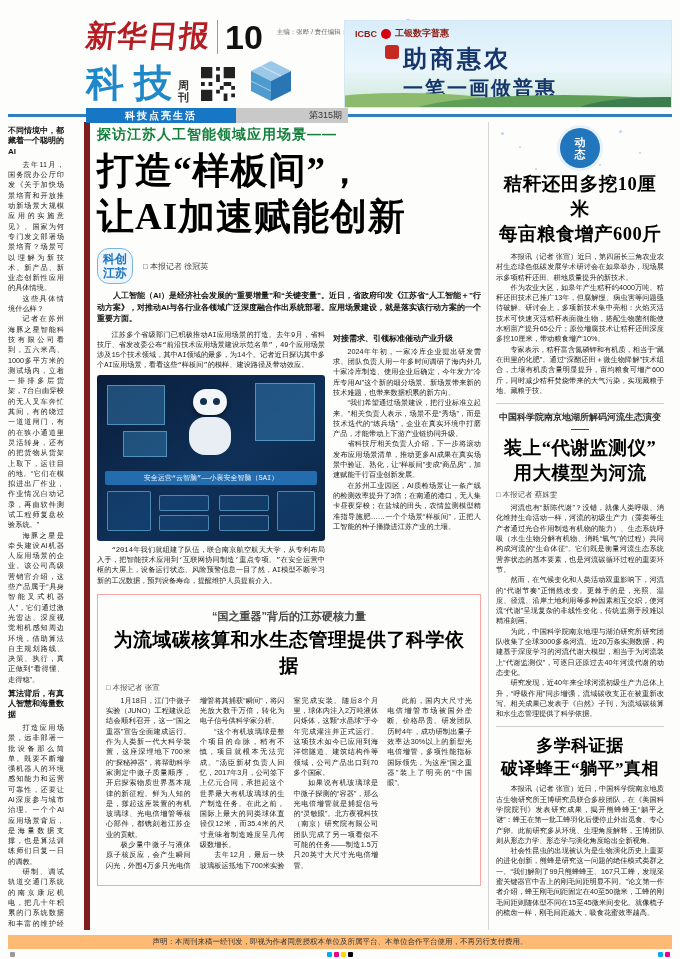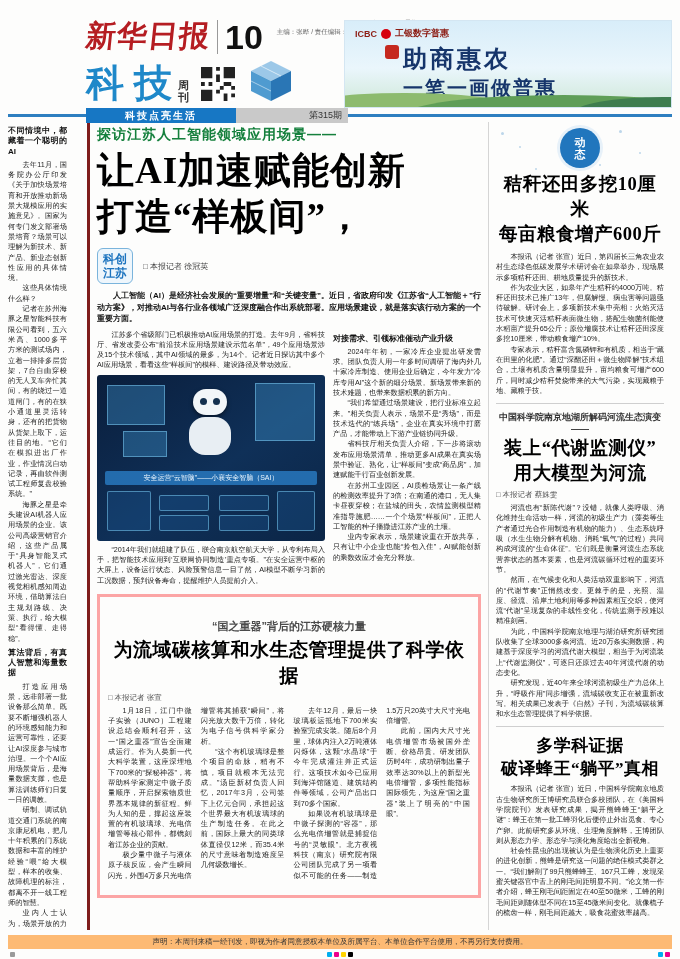--- a/index.html
+++ b/index.html
@@ -29,46 +29,46 @@
   .ad-slogan { position:absolute; left:58px; top:22px; font-family:"Liberation Serif","DejaVu Serif",serif; font-weight:bold; color:#16356b; }
   .ad-slogan .l1 { font-size:24px; letter-spacing:3px; }
   .ad-slogan .l2 { font-size:20px; letter-spacing:2px; }
   .ad-seal { position:absolute; left:40px; top:24px; width:14px; height:14px; background:#c5291f; border-radius:3px; }
   .ad-hills { position:absolute; bottom:0; left:0; width:100%; height:30px; }
 
   .hdr-rule { height:3px; background:#2e7fc0; margin-top:4px; }
 
   
   .content { display:flex; margin-top:5px; height:808px; }
-  .lcol { width:82px; padding-right:20px; border-right:3px solid #7f1d1d; overflow:hidden; }
+  .lcol { width:82px; padding-right:20px; border-right:6px solid #7f1d1d; overflow:hidden; }
   .mcol { width:398px; padding:0 7px; overflow:hidden; }
   .rcol { width:176px; padding-left:7px; border-left:1px solid #d5d5d5; overflow:hidden; position:relative; }
 
   .tiny { font-size:7.2px; line-height:10.3px; color:#222; text-align:justify; }
   .tiny p { text-indent:2em; }
   .subhead-s { font-size:8px; font-weight:bold; color:#111; margin:4px 0 3px; text-indent:0 !important; }
 
   
   .kicker { font-size:14px; font-weight:bold; color:#15803d; letter-spacing:1px; margin-top:4px; }
   .headline { font-family:"Liberation Serif","DejaVu Serif",serif; font-weight:bold; color:#000; font-size:37px; line-height:46px; letter-spacing:1px; margin-top:4px; }
   .meta-row { display:flex; align-items:center; margin-top:8px; }
-  .badge { border:1px solid #7ab4dc; background:#eef6fc; color:#1d74bf; font-weight:bold; font-size:12px; line-height:14px; padding:3px 5px; text-align:center; border-radius:6px; }
+  .badge { border:1px solid #7ab4dc; background:#eef6fc; color:#1d74bf; font-weight:bold; font-size:12px; line-height:14px; padding:3px 5px; text-align:center; border-radius:12px; }
   .byline { font-size:8px; color:#444; margin-left:10px; }
   .lead { font-size:8px; line-height:11.5px; font-weight:bold; color:#111; text-align:justify; margin-top:6px; text-indent:2em; }
   .main-flex { display:flex; margin-top:5px; gap:8px; }
-  .mf-left { width:228px; }
+  .mf-left { width:228px;font-family:Liberation Mono, monospace; }
   .mf-right { flex:1; }
   .figure { position:relative; width:228px; height:166px; background:linear-gradient(145deg,#0a1e3c 0%,#0f3058 55%,#0b2546 100%); border-radius:3px; overflow:hidden; margin:4px 0; }
   .fig-banner { position:absolute; left:8px; right:8px; top:96px; background:rgba(40,120,190,.85); color:#eaf6ff; font-size:7px; text-align:center; padding:2px 0; border-radius:2px; }
   .fig-box { position:absolute; border:1px solid rgba(120,200,240,.55); background:rgba(30,90,150,.35); border-radius:2px; }
   .robot-head { position:absolute; left:96px; top:14px; width:34px; height:26px; background:#f2f6f9; border-radius:14px; box-shadow:0 2px 4px rgba(0,0,0,.5); }
   .robot-eye { position:absolute; top:9px; width:7px; height:7px; border-radius:50%; background:#14304f; }
   .robot-body { position:absolute; left:92px; top:42px; width:42px; height:38px; background:#e8eef3; border-radius:16px; }
   .screen { position:absolute; background:rgba(70,160,220,.35); border:1px solid rgba(130,210,250,.5); }
-  .bottom-box { border:3px solid #fca5a5; margin-top:8px; padding:22px 8px 4px; }
+  .bottom-box { border:1px solid #fca5a5; margin-top:8px; padding:14px 8px 4px; }
   .b-kicker { text-align:center; font-size:11px; font-weight:bold; color:#4a4a4a; }
   .b-headline { text-align:center; font-family:"Liberation Serif","DejaVu Serif",serif; font-weight:bold; font-size:19px; color:#000; margin-top:3px; letter-spacing:.5px; }
   .b-byline { font-size:7.5px; color:#555; margin:4px 0 3px; }
   .b-cols { column-count:4; column-gap:9px; column-fill:auto; height:185px; overflow:hidden; }
 
   
   .dyn-badge { width:40px; height:40px; border-radius:50%; background:#2176bd; color:#fff; font-size:11px; font-weight:bold; line-height:12px; display:flex; flex-direction:column; align-items:center; justify-content:center; margin:6px auto 4px; box-shadow:0 0 0 3px #e7f1f9; }
   .dots { position:absolute; top:2px; left:0; right:0; height:58px; pointer-events:none; }
   .dot { position:absolute; border-radius:50%; background:#bcd6ea; }
   .r-headline { font-family:"Liberation Serif","DejaVu Serif",serif; font-weight:bold; font-size:18.5px; line-height:25px; color:#000; text-align:center; letter-spacing:.5px; }
@@ -149,32 +149,32 @@
   </div>
   <div class="hdr-rule"></div>
 
   <div class="content">
 
     <div class="lcol tiny">
       <div class="subhead-s">不同情境中，都藏着一个聪明的AI</div>
       <p>去年11月，国务院办公厅印发《关于加快场景培育和开放推动新场景大规模应用的实施意见》。国家为何专门发文部署场景培育？场景可以理解为新技术、新产品、新业态创新性应用的具体情境。</p>
       <p>这些具体情境什么样？</p>
       <p>记者在苏州海豚之星智能科技有限公司看到，五六米高、1000多平方米的测试场内，立着一排排多层货架，7台自由穿梭的无人叉车奔忙其间，有的绕过一道道闸门，有的在狭小通道里灵活转身，还有的把货物从货架上取下，运往目的地。“它们在模拟进出厂作业，作业情况自动记录，再由软件测试工程师复盘校验系统。”</p>
-      <p>海豚之星是牵头建设AI机器人应用场景的企业。该公司高级营销官介绍，这些产品属于“具身智能叉式机器人”，它们通过激光雷达、深度视觉相机感知周边环境，借助算法自主规划路线、决策、执行，给大模型“看得懂、走得稳”。</p>
+      <p>海豚之星是牵头建设AI机器人应用场景的企业。该公司高级营销官介绍，这些产品属于“具身智能叉式机器人”，它们通过激光雷达、深度视觉相机感知周边环境，借助算法自主规划路线、决策、执行，真正做到“看得懂、走得稳”。</p>
       <div class="subhead-s">算法背后，有真人智慧和海量数据</div>
       <p>打造应用场景，远非部署一批设备那么简单。既要不断增强机器人的环境感知能力和运营可靠性，还要让AI深度参与城市治理。一个个AI应用场景背后，是海量数据支撑，也是算法训练师们日复一日的调教。</p>
       <p>研制、调试轨道交通门系统的南京康尼机电，把几十年积累的门系统数据和丰富的维护经验“喂”给大模型，样本的收集、故障机理的标注，都离不开一线工程师的智慧。</p>
       <p>业内人士认为，场景开放的力度，决定着AI落地的速度。让更多“聪明的AI”走进工厂、车站、田间，江苏还有很大空间。</p>
     </div>
 
     <div class="mcol">
       <div class="kicker">探访江苏人工智能领域应用场景——</div>
       <div class="headline">
+        <div>打造“样板间”，</div>
         <div>让AI加速赋能创新</div>
-        <div>打造“样板间”，</div>
       </div>
       <div class="meta-row">
         <div class="badge">
           <div>科创</div>
           <div>江苏</div>
         </div>
         <div class="byline">□ 本报记者 徐冠英</div>
       </div>
       <div class="lead">人工智能（AI）是经济社会发展的“重要增量”和“关键变量”。近日，省政府印发《江苏省“人工智能＋”行动方案》，对推动AI与各行业各领域广泛深度融合作出系统部署。应用场景建设，就是落实该行动方案的一个重要方面。</div>
 
@@ -200,21 +200,20 @@
             <div class="fig-box" style="left:180px;top:116px;width:38px;height:40px;"></div>
           </div>
           <p>“2014年我们就组建了队伍，联合南京航空航天大学，从专利布局入手，把智能技术应用到‘互联网协同制造’重点专项。”在安全运营中枢的大屏上，设备运行状态、风险预警信息一目了然，AI模型不断学习新的工况数据，预判设备寿命，提醒维护人员提前介入。</p>
         </div>
         <div class="mf-right tiny">
           <div class="subhead-s">对接需求、引领标准催动产业升级</div>
           <p>2024年年初，一家冷库企业提出研发需求。团队负责人用一年多时间调研了海内外几十家冷库制造、使用企业后确定，今年发力“冷库专用AI”这个新的细分场景。新场景带来新的技术难题，也带来数据积累的新方向。</p>
           <p>“我们希望通过场景建设，把行业标准立起来。”相关负责人表示，场景不是“秀场”，而是技术迭代的“练兵场”，企业在真实环境中打磨产品，才能带动上下游产业链协同升级。</p>
           <p>省科技厅相关负责人介绍，下一步将滚动发布应用场景清单，推动更多AI成果在真实场景中验证、熟化，让“样板间”变成“商品房”，加速赋能千行百业创新发展。</p>
           <p>在苏州工业园区，AI质检场景让一条产线的检测效率提升了3倍；在南通的港口，无人集卡昼夜穿梭；在盐城的田头，农情监测模型精准指导施肥……一个个场景“样板间”，正把人工智能的种子播撒进江苏产业的土壤。</p>
-          <p>业内专家表示，场景建设重在开放共享，只有让中小企业也能“拎包入住”，AI赋能创新的乘数效应才会充分释放。</p>
         </div>
       </div>
 
       <div class="bottom-box">
         <div class="b-kicker">“国之重器”背后的江苏硬核力量</div>
         <div class="b-headline">为流域碳核算和水生态管理提供了科学依据</div>
         <div class="b-byline">□ 本报记者 张宣</div>
         <div class="b-cols tiny">
           <p>1月18日，江门中微子实验（JUNO）工程建设总结会顺利召开，这一“国之重器”宣告全面建成运行。作为人类新一代大科学装置，这座深埋地下700米的“探秘神器”，将帮助科学家测定中微子质量顺序，开启探索物质世界基本规律的新征程。鲜为人知的是，撑起这座装置的有机玻璃球、光电倍增管等核心部件，都镌刻着江苏企业的贡献。</p>
           <p>极少量中微子与液体原子核反应，会产生瞬间闪光，外围4万多只光电倍增管将其捕获“瞬间”，将闪光放大数千万倍，转化为电子信号供科学家分析。</p>

